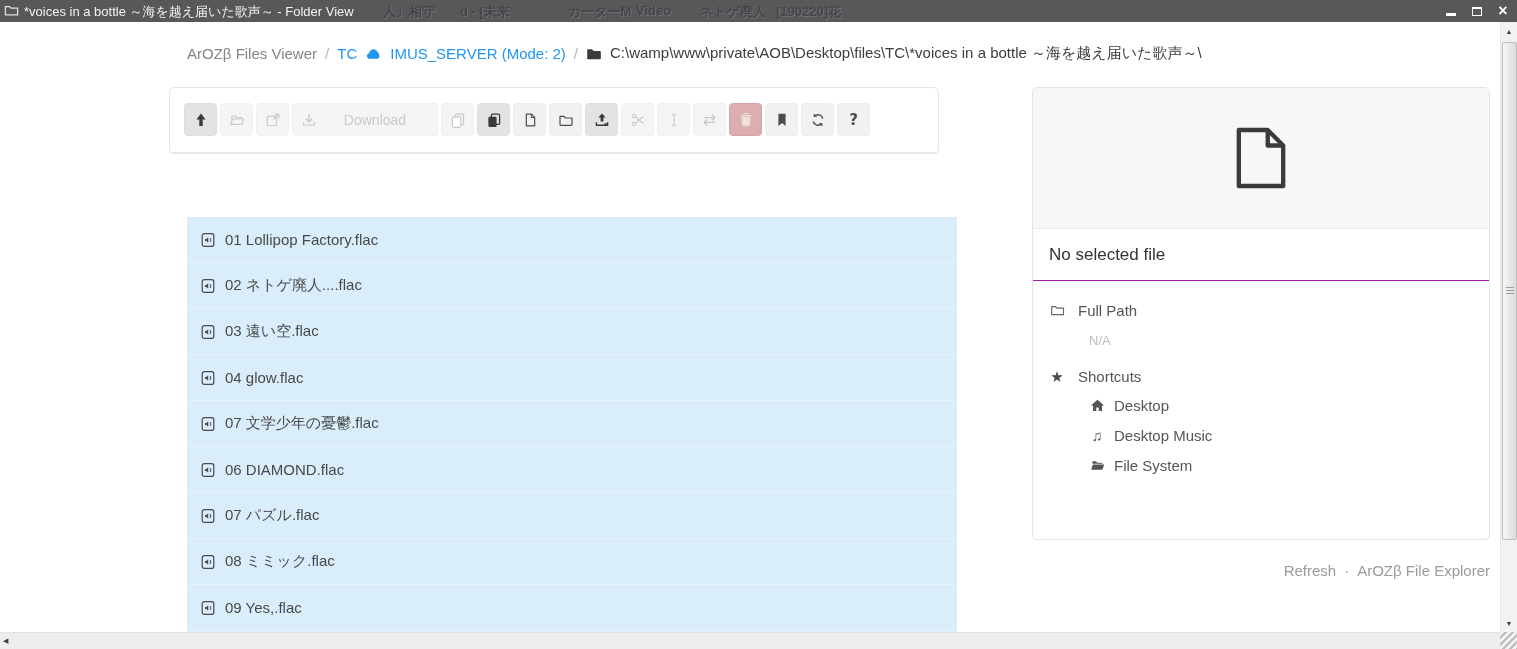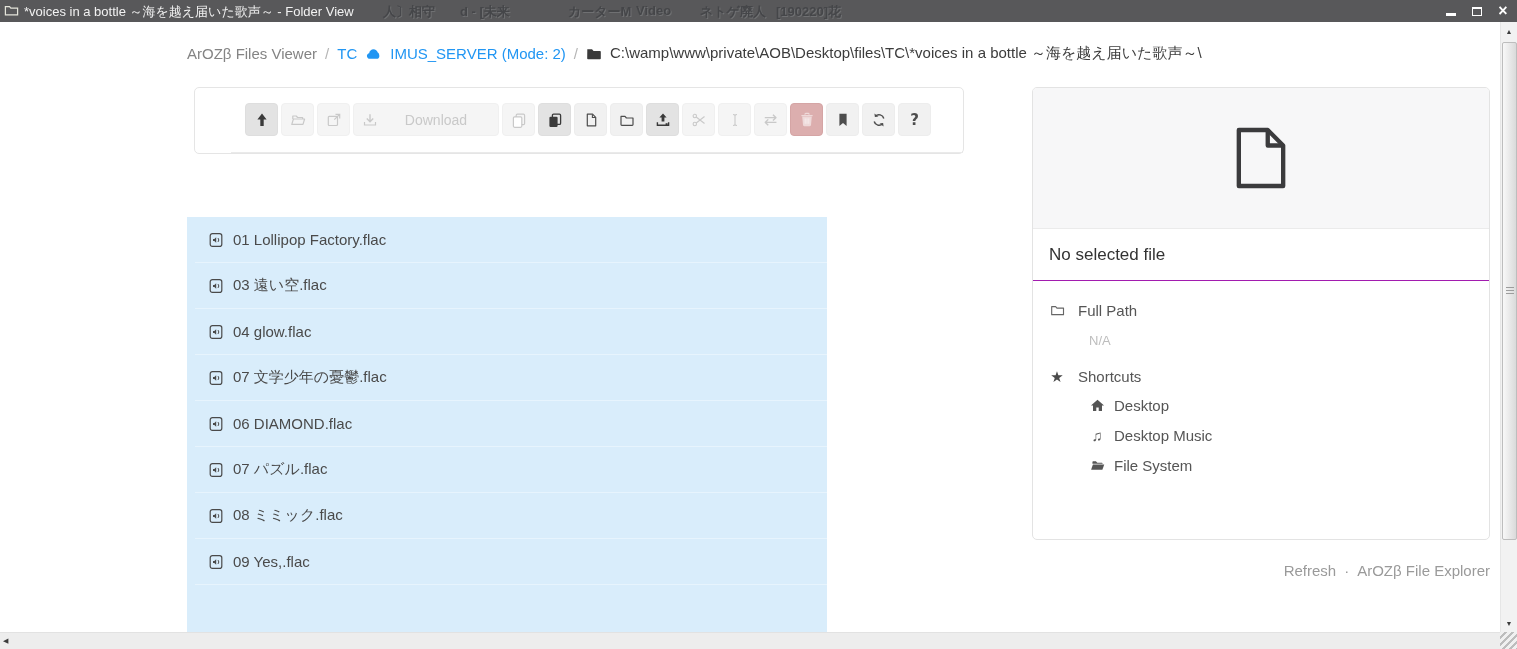--- a/index.html
+++ b/index.html
@@ -34,21 +34,21 @@
   .bc-app { color:#848484; }
   .bc-sep { color:#b5b5b5; }
   .bc-link { color:#2196f3; cursor:pointer; }
   .bc-cloud { color:#2196f3; display:flex; }
   .bc-cloud svg { width:17px; height:17px; }
   .bc-folder { color:#3a3a3a; display:flex; }
   .bc-folder svg { width:16px; height:16px; }
   .bc-path { color:#3c3c3c; }
 
   
-  .main-card { position:absolute; left:194px; top:65px; width:770px; background:#fff; border:1px solid #e5e5e5; border-radius:5px;padding-left:36px; }
+  .main-card { position:absolute; left:169px; top:65px; width:770px; background:#fff; border:1px solid #e5e5e5; border-radius:5px; }
   .toolbar { display:flex; gap:3px; align-items:center; padding:15px 14px 16px 14px; border-bottom:1px solid #eaeaea; }
   .tb-btn {
     width:33px; height:33px; border-radius:4px; border:1px solid #ededed;
     background:#f2f2f2; color:#555; display:flex; align-items:center; justify-content:center;
     cursor:pointer; flex:0 0 auto;
   }
   .tb-btn.wide { width:146px; justify-content:flex-start; padding-left:8px; }
   .tb-btn .tb-label { flex:1; text-align:center; font-size:14px; padding-right:4px; }
   .tb-btn.normal  { background:#f1f1f1; color:#4d4d4d; }
   .tb-btn.active  { background:#e3e3e3; border-color:#dedede; color:#3a3a3a; }
@@ -57,21 +57,21 @@
   .tb-icon { display:flex; }
   .tb-icon svg { width:16px; height:16px; display:block; }
   .tb-icon .uni { font-size:16px; line-height:16px; font-family:"DejaVu Sans",sans-serif; }
   .tb-icon .uni.q { font-weight:bold; font-size:15px; }
 
   .pathbar { display:flex; align-items:center; gap:8px; padding:13px 16px; font-size:15px; color:#6e6e6e; }
   .back-icon { color:#4a4a4a; display:flex; cursor:pointer; }
   .back-icon svg { width:15px; height:15px; }
 
   
-  .file-list { position:absolute; left:187px; top:195px; width:640px; height:415px; background:#d9edfb; overflow:hidden;padding-left:8px; }
+  .file-list { position:absolute; left:187px; top:195px; width:770px; height:415px; background:#d9edfb; overflow:hidden; }
   .file-row { height:46px; display:flex; align-items:center; gap:9px; padding:0 13px; border-bottom:1px solid #e7f4fd; color:#4a4a4a; font-size:15px; cursor:pointer; }
   .file-icon { display:flex; color:#4a4a4a; }
   .file-icon svg { width:16px; height:16px; }
 
   
   .right-card { position:absolute; left:1032px; top:65px; width:458px; height:453px; background:#fff; border:1px solid #e3e3e3; border-radius:5px; overflow:hidden; }
   .preview { height:141px; background:#f7f7f8; border-bottom:1px solid #ebebeb; display:flex; align-items:center; justify-content:center; }
   .doc-icon { color:#3b3b3d; display:flex; }
   .doc-icon svg { width:54px; height:62px; }
   .no-file { padding:16px 16px 15px 16px; font-size:17px; color:#333; border-bottom:1px solid #a21caf; }
@@ -282,20 +282,30 @@
     <div class="file-list">
         <div class="file-row">
           <span class="file-icon">
             <svg viewBox="0 0 16 16">
               <rect x="2.2" y="1.6" width="11.6" height="12.8" rx="2.2" fill="none" stroke="currentColor" stroke-width="1.2"></rect>
               <path d="M5 6.9 h1.3 l1.9 -1.7 v5.6 l-1.9 -1.7 H5 Z" fill="currentColor"></path>
               <path d="M9.8 6 a2.6 2.6 0 0 1 0 4" fill="none" stroke="currentColor" stroke-width="1"></path>
             </svg>
           </span>
           <span class="file-label">01 Lollipop Factory.flac</span>
+        </div>
+        <div class="file-row">
+          <span class="file-icon">
+            <svg viewBox="0 0 16 16">
+              <rect x="2.2" y="1.6" width="11.6" height="12.8" rx="2.2" fill="none" stroke="currentColor" stroke-width="1.2"></rect>
+              <path d="M5 6.9 h1.3 l1.9 -1.7 v5.6 l-1.9 -1.7 H5 Z" fill="currentColor"></path>
+              <path d="M9.8 6 a2.6 2.6 0 0 1 0 4" fill="none" stroke="currentColor" stroke-width="1"></path>
+            </svg>
+          </span>
+          <span class="file-label">02 ネトゲ廃人....flac</span>
         </div>
         <div class="file-row">
           <span class="file-icon">
             <svg viewBox="0 0 16 16">
               <rect x="2.2" y="1.6" width="11.6" height="12.8" rx="2.2" fill="none" stroke="currentColor" stroke-width="1.2"></rect>
               <path d="M5 6.9 h1.3 l1.9 -1.7 v5.6 l-1.9 -1.7 H5 Z" fill="currentColor"></path>
               <path d="M9.8 6 a2.6 2.6 0 0 1 0 4" fill="none" stroke="currentColor" stroke-width="1"></path>
             </svg>
           </span>
           <span class="file-label">03 遠い空.flac</span>

